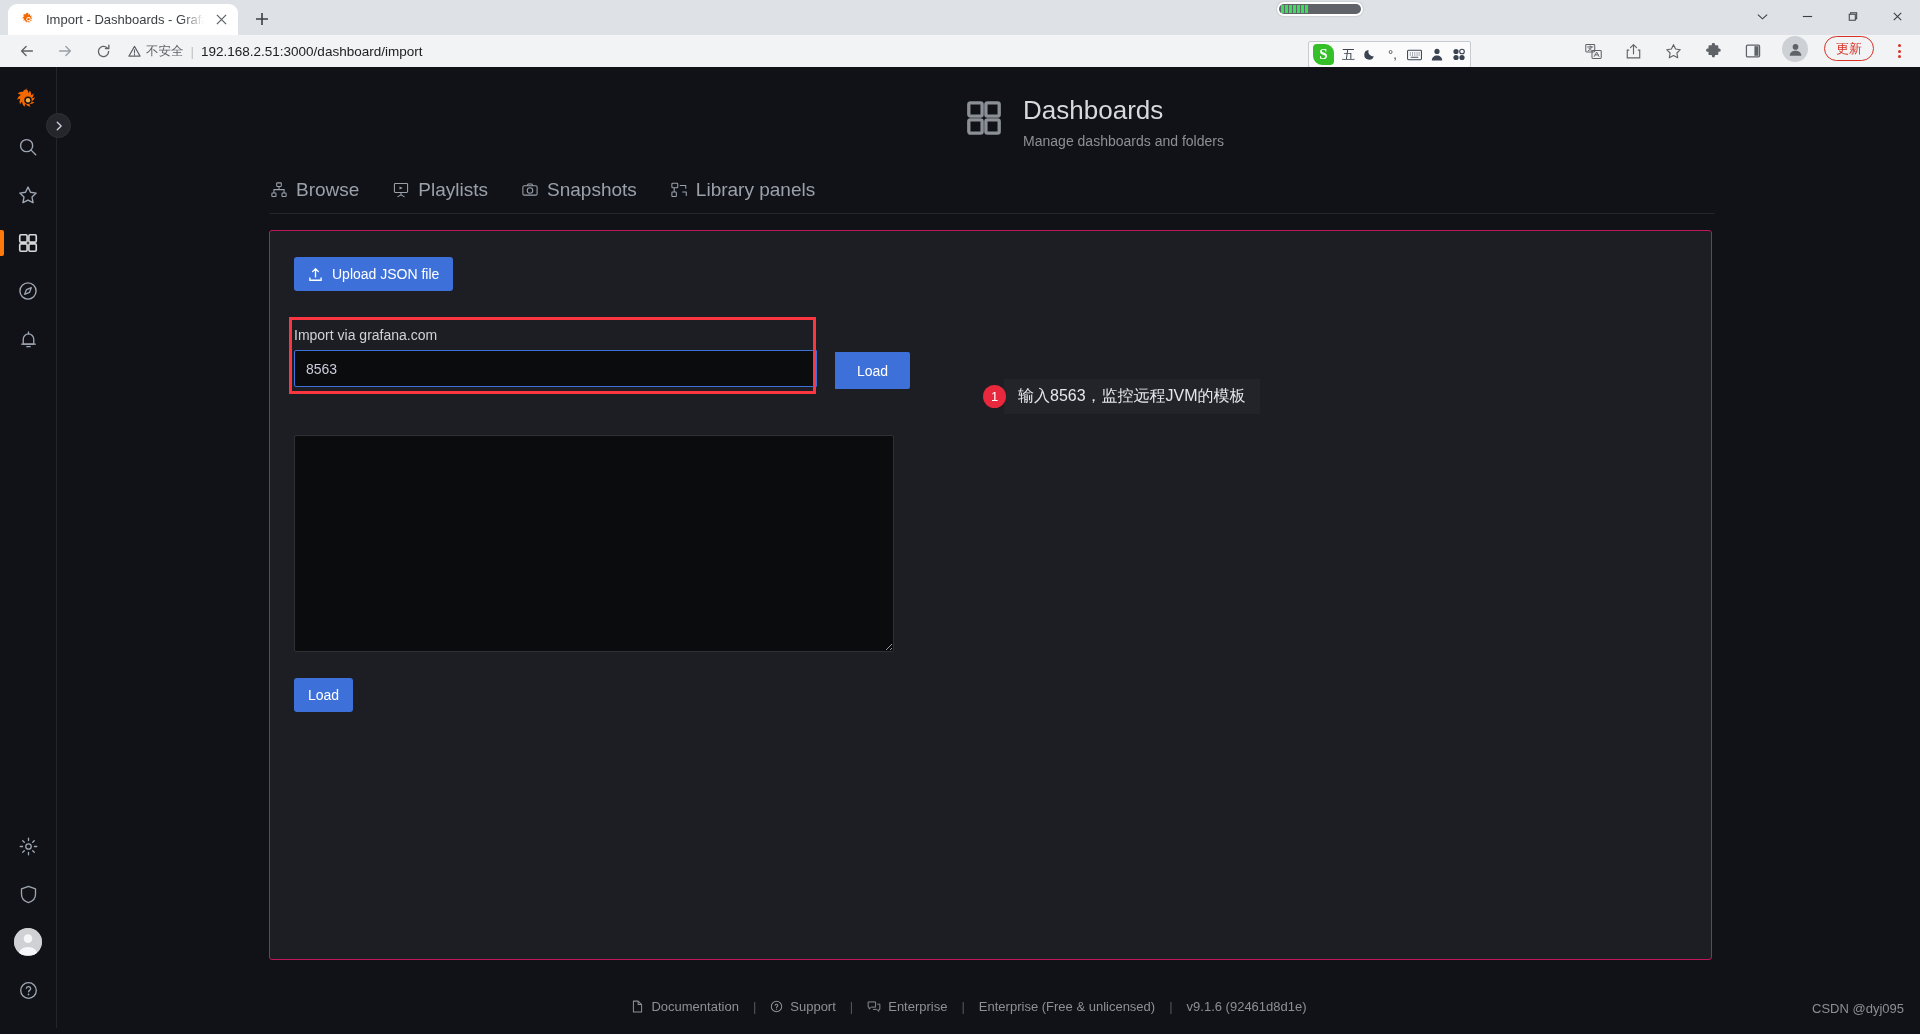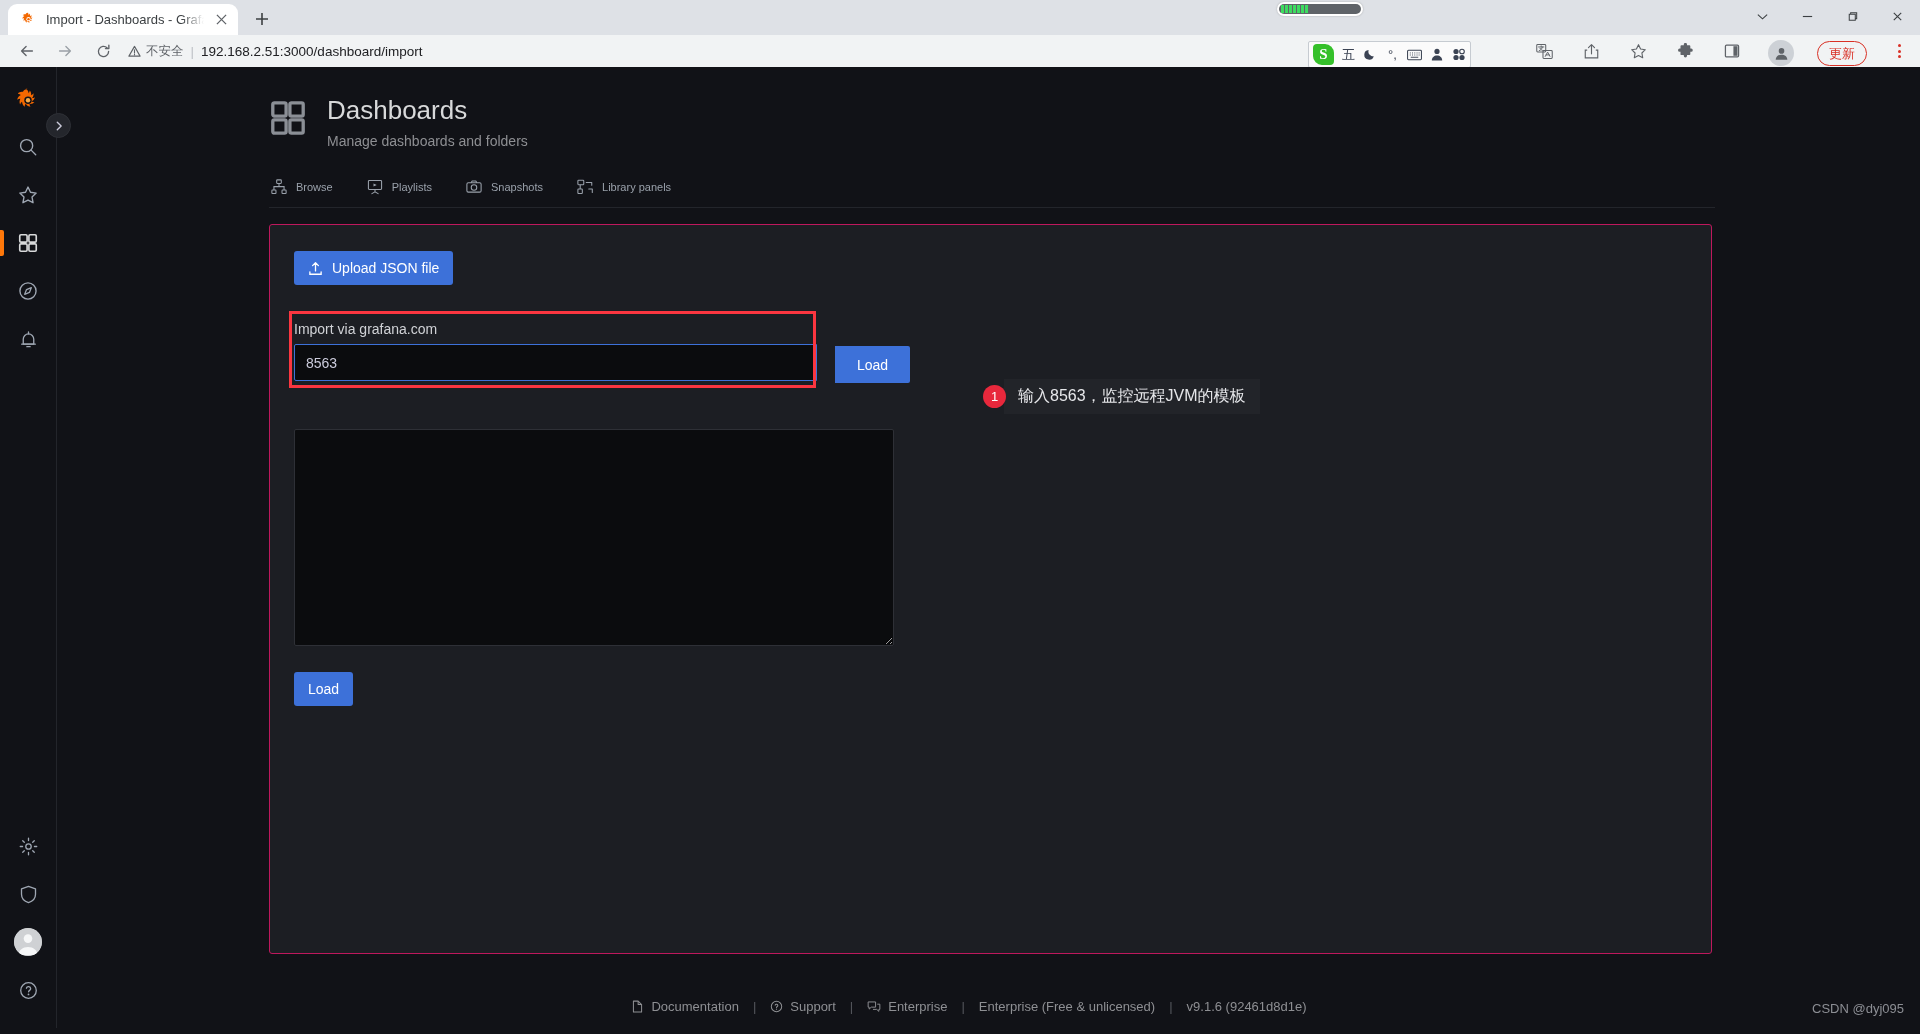--- a/index.html
+++ b/index.html
@@ -115,21 +115,21 @@
   .ime-logo {
     width: 21px; height: 21px;
     background: #35c02a;
     border-radius: 4px 9px 4px 9px;
     color: #fff; font-weight: bold; font-size: 15px;
     display: flex; align-items: center; justify-content: center;
     font-family: "Liberation Serif", serif;
   }
   .ime-item { color: #3b4353; font-size: 13px; display: flex; align-items: center; justify-content: center; min-width: 15px; }
 
-  .toolbar-right { display: flex; align-items: flex-end; gap: 17px; margin-left: 6px; }
+  .toolbar-right { display: flex; align-items: flex-start; gap: 10px; margin-left: 6px; }
   .tbtn {
     width: 30px; height: 30px;
     display: flex; align-items: center; justify-content: center;
     color: #5f6368; border-radius: 50%;
   }
   .avatar-btn {
     width: 26px; height: 26px; border-radius: 50%;
     background: #cdd1d6; color: #5f6368;
     display: flex; align-items: center; justify-content: center;
     margin: 0 4px;
@@ -190,36 +190,36 @@
   }
 
   .page-area {
     flex: 1; position: relative;
     display: flex; flex-direction: column;
     overflow: hidden;
   }
 
   .page-header {
     padding: 28px 0 0 212px;
-    display: flex; align-items: flex-start; gap: 20px;
+    display: flex; align-items: flex-start; gap: 20px; justify-content: center;
   }
   .page-icon { color: #8b8f96; margin-top: 4px; }
   .page-title { font-size: 26px; color: #d8d9da; font-weight: 400; line-height: 1.2; }
   .page-sub { font-size: 14px; color: #8e8f93; margin-top: 7px; }
 
   .tabs-row {
     margin: 26px 0 0 212px;
     display: flex; align-items: center; gap: 30px;
     border-bottom: 1px solid #23252b;
     padding-bottom: 0;
     width: calc(100% - 212px - 205px);
   }
   .tabitem {
     display: flex; align-items: center; gap: 9px;
-    color: #9aa1ab; font-size: 11px;
+    color: #9aa1ab; font-size: 19px;
     padding: 4px 2px 12px 2px;
   }
 
   .content-panel {
     margin: 16px 0 0 212px;
     width: 1443px;
     height: 730px;
     background: #1c1e23;
     border: 1px solid #be185d;
     border-radius: 3px;

